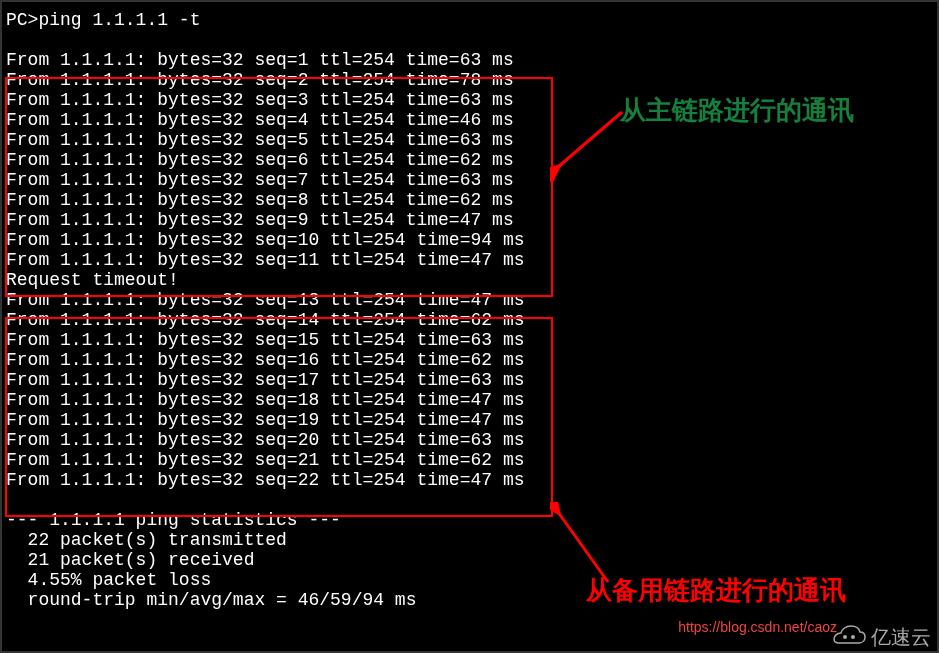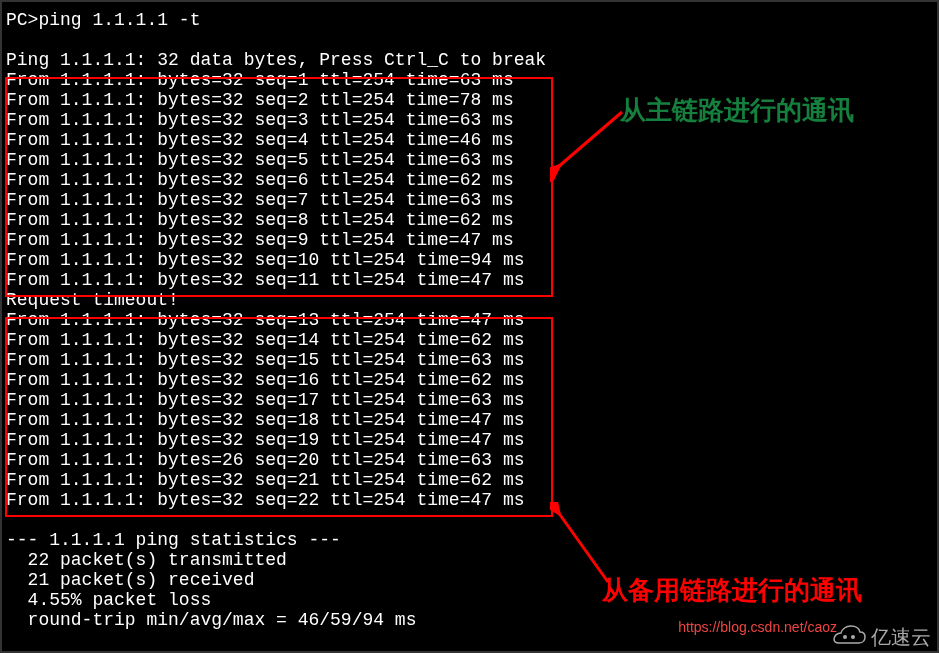--- a/index.html
+++ b/index.html
@@ -53,21 +53,20 @@
     }
     .annotation-2 {
       position: absolute;
       left: 584px;
       top: 573px;
       color: #ff0000;
       font-family: "Microsoft YaHei", sans-serif;
       font-size: 26px;
       font-weight: bold;
       line-height: 1.2;
-      margin-left: 16px;
     }
     .arrow-svg {
       position: absolute;
       pointer-events: none;
     }
     .watermark-text {
       position: absolute;
       right: 100px;
       bottom: 14px;
       color: #ef4444;
@@ -93,41 +92,40 @@
       font-family: "Microsoft YaHei", sans-serif;
       font-size: 20px;
     }
   </style>
 </head>
 <body>
 
 <div class="terminal">
   <div class="line">PC&gt;ping 1.1.1.1 -t</div>
   <div class="line"></div>
-  <div class="line">Ping 1.1.1.1: 32 data bytes, Press Ctrl_C to break</div>
   <div class="line">From 1.1.1.1: bytes=32 seq=1 ttl=254 time=63 ms</div>
   <div class="line">From 1.1.1.1: bytes=32 seq=2 ttl=254 time=78 ms</div>
   <div class="line">From 1.1.1.1: bytes=32 seq=3 ttl=254 time=63 ms</div>
   <div class="line">From 1.1.1.1: bytes=32 seq=4 ttl=254 time=46 ms</div>
   <div class="line">From 1.1.1.1: bytes=32 seq=5 ttl=254 time=63 ms</div>
   <div class="line">From 1.1.1.1: bytes=32 seq=6 ttl=254 time=62 ms</div>
   <div class="line">From 1.1.1.1: bytes=32 seq=7 ttl=254 time=63 ms</div>
   <div class="line">From 1.1.1.1: bytes=32 seq=8 ttl=254 time=62 ms</div>
   <div class="line">From 1.1.1.1: bytes=32 seq=9 ttl=254 time=47 ms</div>
   <div class="line">From 1.1.1.1: bytes=32 seq=10 ttl=254 time=94 ms</div>
   <div class="line">From 1.1.1.1: bytes=32 seq=11 ttl=254 time=47 ms</div>
   <div class="line">Request timeout!</div>
   <div class="line">From 1.1.1.1: bytes=32 seq=13 ttl=254 time=47 ms</div>
   <div class="line">From 1.1.1.1: bytes=32 seq=14 ttl=254 time=62 ms</div>
   <div class="line">From 1.1.1.1: bytes=32 seq=15 ttl=254 time=63 ms</div>
   <div class="line">From 1.1.1.1: bytes=32 seq=16 ttl=254 time=62 ms</div>
   <div class="line">From 1.1.1.1: bytes=32 seq=17 ttl=254 time=63 ms</div>
   <div class="line">From 1.1.1.1: bytes=32 seq=18 ttl=254 time=47 ms</div>
   <div class="line">From 1.1.1.1: bytes=32 seq=19 ttl=254 time=47 ms</div>
-  <div class="line">From 1.1.1.1: bytes=26 seq=20 ttl=254 time=63 ms</div>
+  <div class="line">From 1.1.1.1: bytes=32 seq=20 ttl=254 time=63 ms</div>
   <div class="line">From 1.1.1.1: bytes=32 seq=21 ttl=254 time=62 ms</div>
   <div class="line">From 1.1.1.1: bytes=32 seq=22 ttl=254 time=47 ms</div>
   <div class="line"></div>
   <div class="line">--- 1.1.1.1 ping statistics ---</div>
   <div class="line">  22 packet(s) transmitted</div>
   <div class="line">  21 packet(s) received</div>
   <div class="line">  4.55% packet loss</div>
   <div class="line">  round-trip min/avg/max = 46/59/94 ms</div>
 </div>
 

